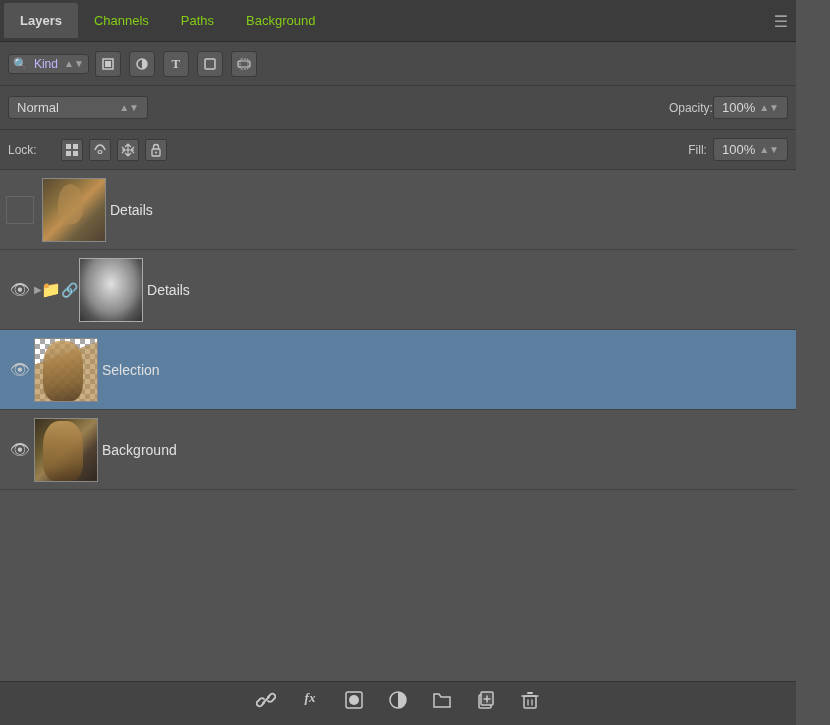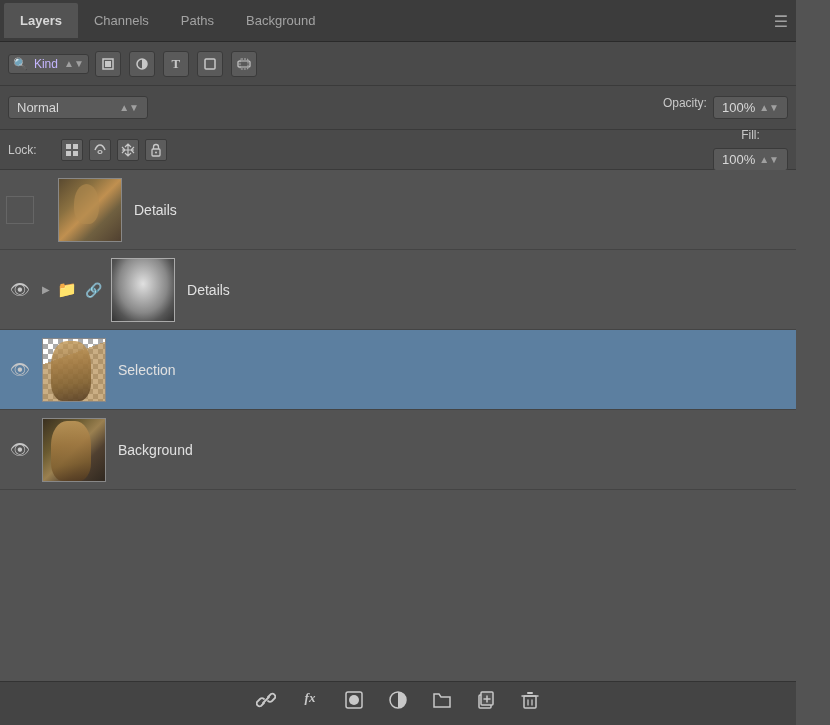--- a/index.html
+++ b/index.html
@@ -27,21 +27,21 @@
       align-items: center;
       background: #3c3c3c;
       border-bottom: 1px solid #2a2a2a;
       height: 42px;
       padding: 0 4px;
       position: relative;
     }
     .tab {
       padding: 10px 16px;
       font-size: 13px;
-      color: #a3a3a3;
+      color: #84cc16;
       cursor: pointer;
       border-radius: 2px 2px 0 0;
       user-select: none;
     }
     .tab.active {
       background: #535353;
       color: #d8d8d8;
       font-weight: bold;
     }
     .tab-menu-icon {
@@ -125,22 +125,21 @@
       gap: 4px;
       cursor: pointer;
     }
     .blend-label {
       flex: 1;
       font-size: 13px;
       color: #d8d8d8;
     }
     .opacity-group {
       display: flex;
-      align-items: flex-start;
-      gap: 6px;
+      align-items: center;
       margin-left: auto;
     }
     .opacity-label {
       font-size: 12px;
       color: #c8c8c8;
     }
     .opacity-input {
       display: flex;
       align-items: center;
       background: #5a5a5a;
@@ -187,21 +186,20 @@
       justify-content: center;
       cursor: pointer;
       font-size: 12px;
       color: #c8c8c8;
     }
     .fill-group {
       display: flex;
       align-items: center;
       gap: 6px;
       margin-left: auto;
-      flex-direction: column;
     }
     .fill-label {
       font-size: 12px;
       color: #c8c8c8;
     }
     .fill-input {
       display: flex;
       align-items: center;
       background: #5a5a5a;
       border: 1px solid #3a3a3a;
@@ -229,21 +227,20 @@
       background: #777;
       border-radius: 2px;
     }
 
     .layer-item {
       display: flex;
       align-items: center;
       height: 80px;
       border-bottom: 1px solid #444;
       padding: 0 6px;
-      gap: 8px;
       cursor: pointer;
       position: relative;
       text-align: right;
     }
     .layer-item.selected {
       background: #5c7fa0;
     }
 
     .layer-visibility {
       width: 28px;

